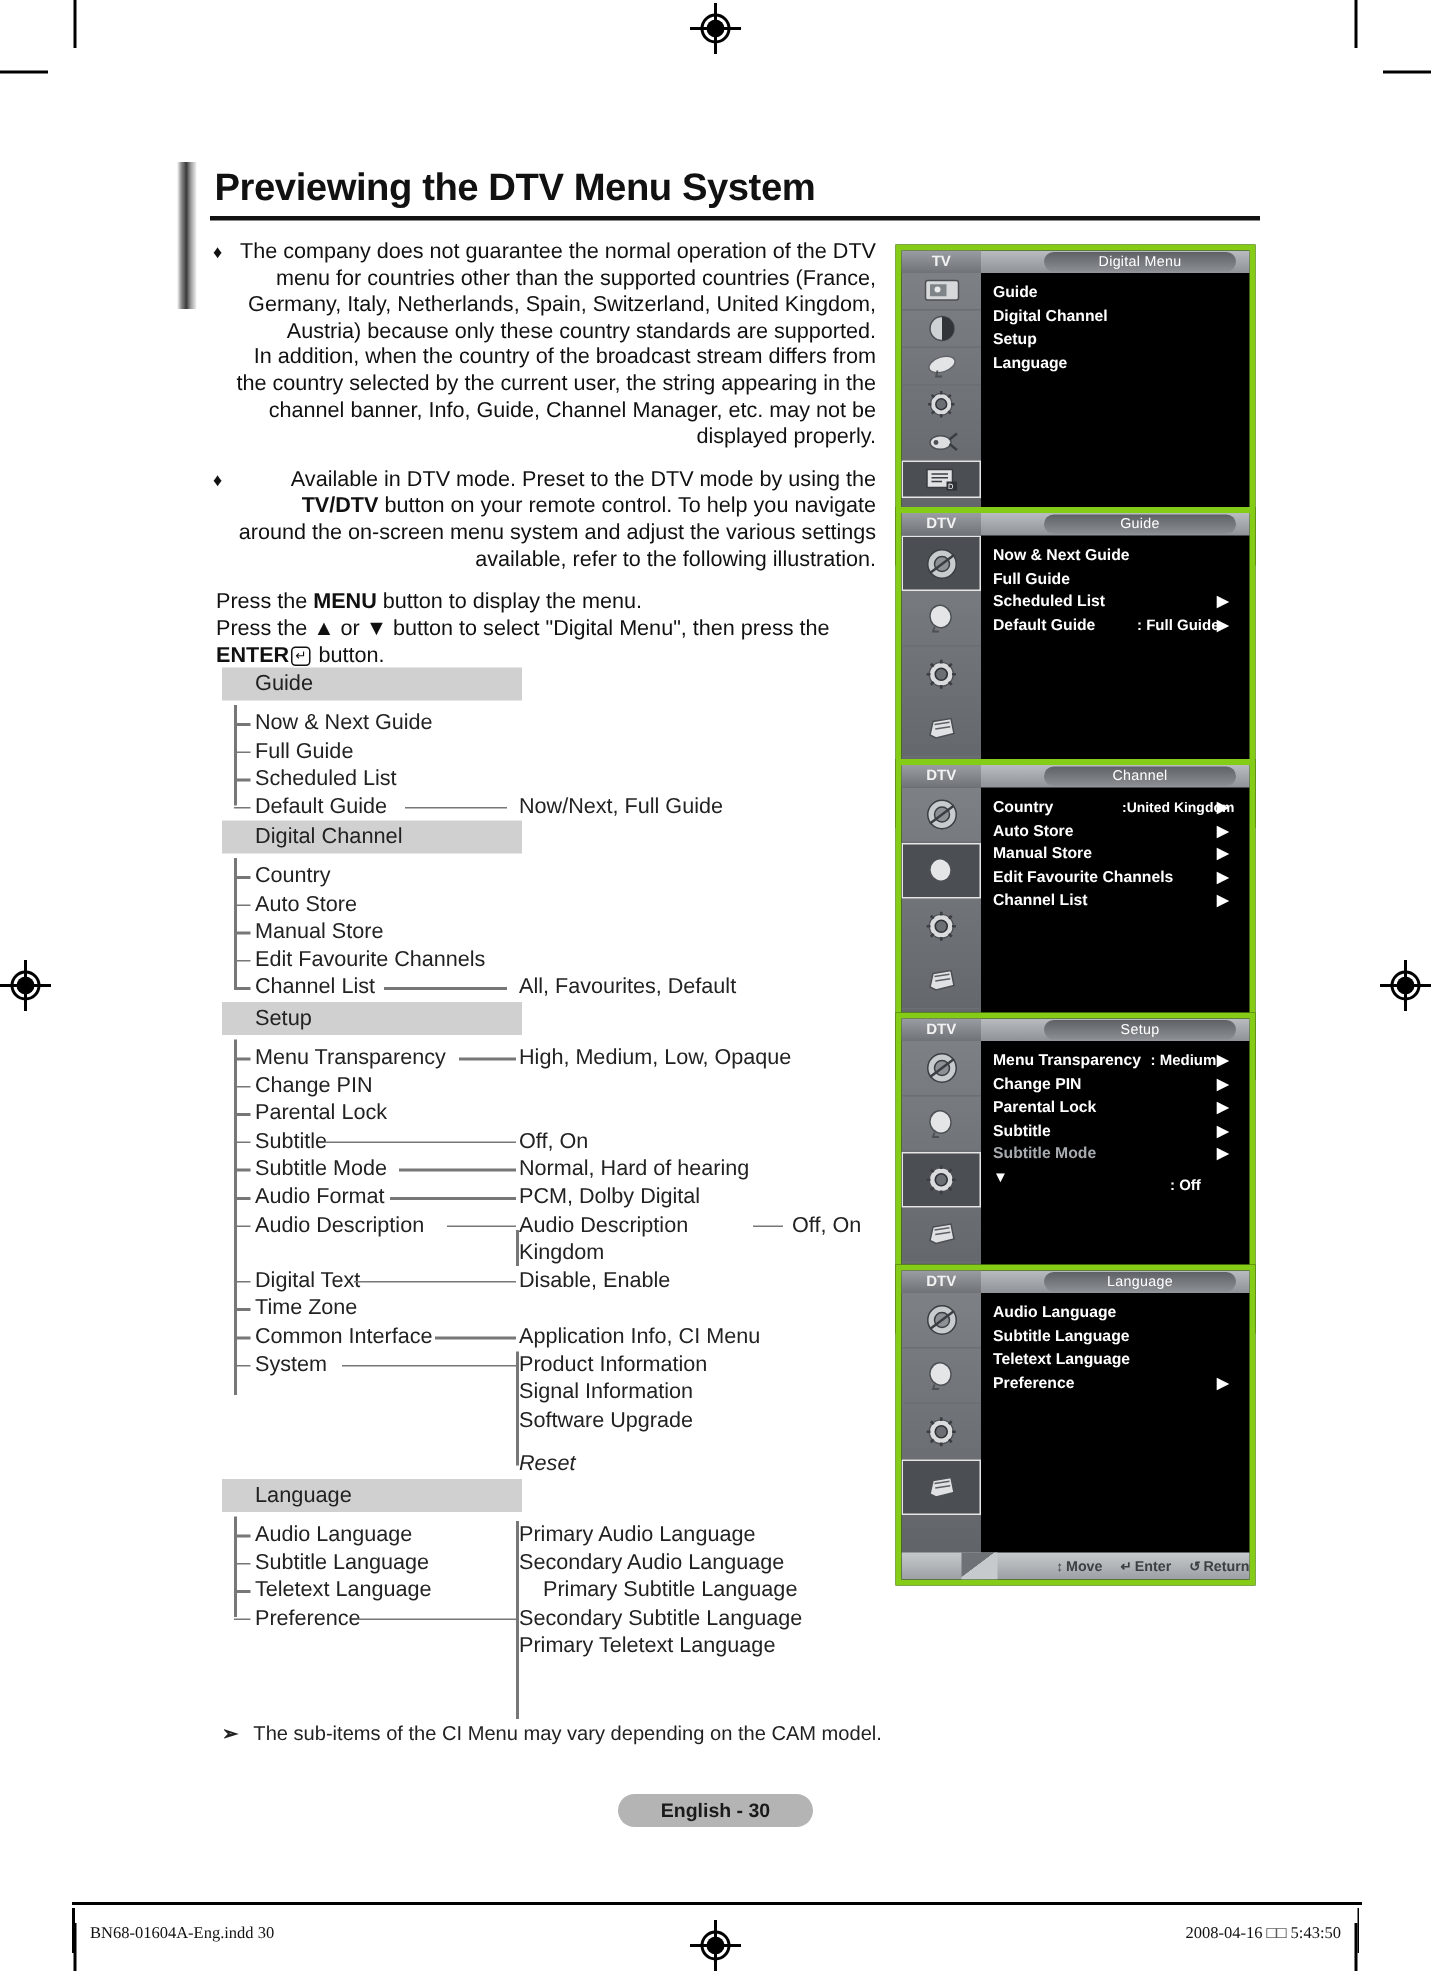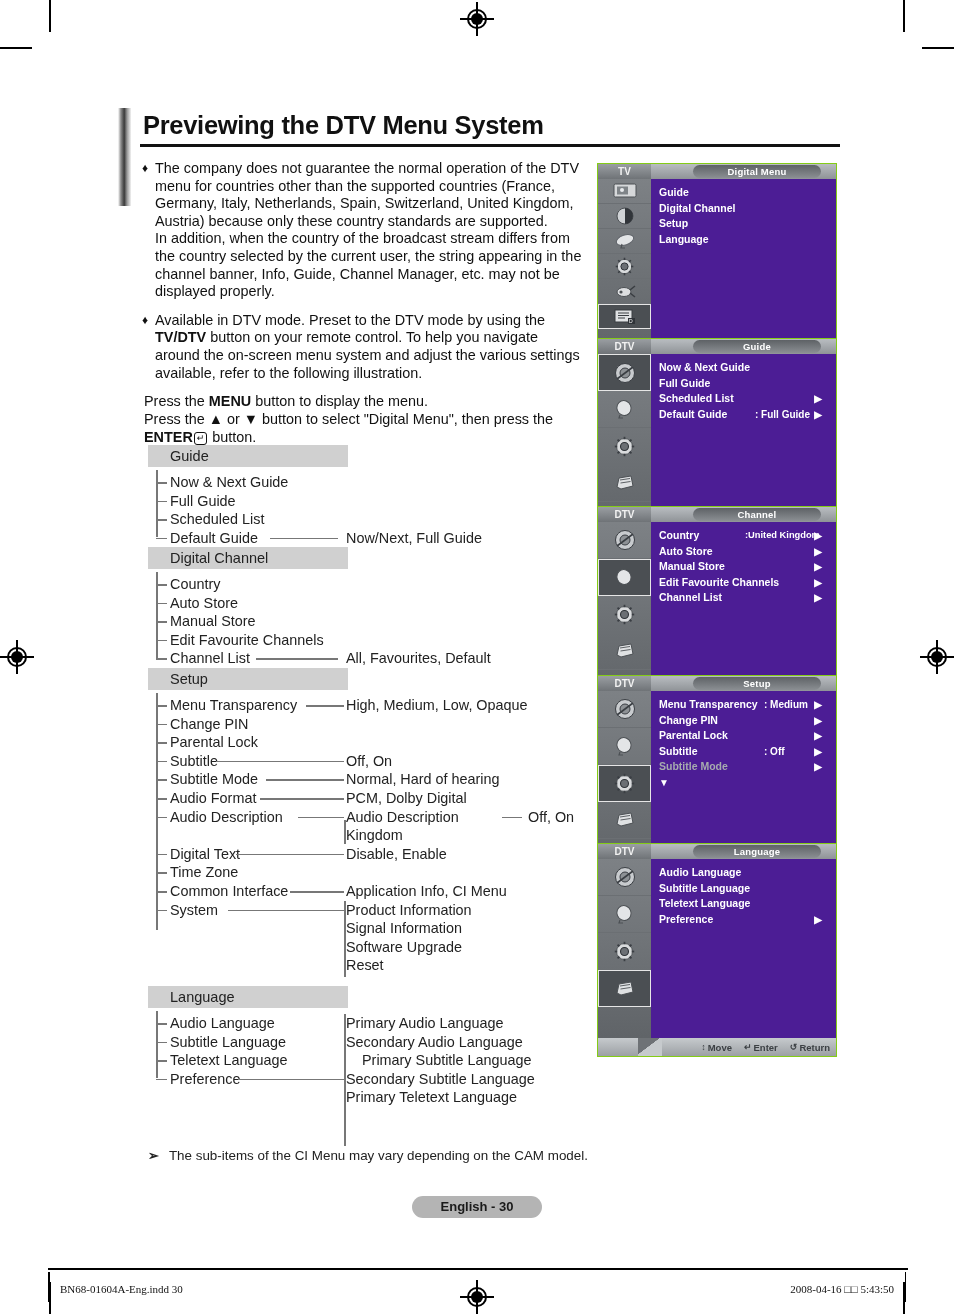--- a/index.html
+++ b/index.html
@@ -53,21 +53,21 @@
   .title-rule {
     position: absolute; left: 22px; top: 36px; width: 700px; height: 2.5px; background: #111;
   }
 
   
   .bodycol { position: absolute; left: 142px; top: 160px; width: 442px; }
   .bullet-para {
     display: flex; font-size: 14.4px; line-height: 17.6px; margin-bottom: 1px;
   }
   .bullet-mark { width: 13px; flex: 0 0 13px; font-size: 12px; line-height: 17.6px; }
-  .bullet-text { flex: 1; }
+  .bullet-text { flex: 1; text-align: right; }
   .bullet-text b { font-weight: bold; }
   .gap { height: 10px; }
   .plain-para { font-size: 14.4px; line-height: 17.8px; margin-left: 2px; }
   .plain-para b { font-weight: bold; }
 
   .enterglyph {
     display: inline-block; border: 1.4px solid #111; border-radius: 3px;
     font-size: 9px; line-height: 9px; padding: 1px 2px 1px 2px;
     vertical-align: 1px; margin: 0 1px;
   }
@@ -94,40 +94,40 @@
     position: absolute; height: 1.6px; background: #777; top: 9px;
   }
   .tright {
     position: absolute; font-size: 14.4px; line-height: 18.6px; white-space: nowrap; color:#222;
   }
   .rbrace-v { position: absolute; width: 1.6px; background: #777; }
 
   
   .tvshot {
     position: absolute; width: 240px; height: 214px;
-    background: #4c1d95;
-    border: 1px solid #84cc16;
+    background: #000000;
+    border: 4px solid #84cc16;
     font-family: "Liberation Sans", sans-serif;
     overflow: hidden;
   }
   .tv-topbar {
     position: absolute; left: 0; top: 0; width: 240px; height: 15px;
     background: linear-gradient(to bottom, #b9bdc1, #8f9397);
   }
   .tv-modelabel {
     position: absolute; left: 0; top: 0; width: 53px; height: 15px;
     background: linear-gradient(to bottom, #9a9ea2, #6f7377);
     color: #f2f2f2; font-size: 10px; font-weight: bold;
     line-height: 15px; text-align: center;
   }
   .tv-titlepill {
     position: absolute; left: 95px; top: 1px; width: 128px; height: 13px;
     border-radius: 7px;
     background: linear-gradient(to bottom, #5e6266, #8b8f93);
-    color: #ffffff; font-size: 9.5px; font-weight: bold;
+    color: #ffffff; font-size: 9.5px; font-weight: normal;
     line-height: 13px; text-align: center;
     letter-spacing: 0.2px;
   }
   .tv-sidebar {
     position: absolute; left: 0; top: 15px; width: 53px; bottom: 0;
     background: linear-gradient(to bottom, #7d8185, #5d6165);
   }
   .tv-icon-cell {
     position: relative; height: 25px; width: 53px;
     border-bottom: 1px solid #6b6f73;
@@ -389,21 +389,21 @@
         <div class="rbrace-v" style="left:196px;top:0px;height:76px;"></div>
         <div class="tright" style="left:198px;top:0;">Product Information</div>
       </div>
       <div class="trow" style="top:6px;">
         <div class="tright" style="left:198px;top:0;">Signal Information</div>
       </div>
       <div class="trow" style="top:6px;">
         <div class="tright" style="left:198px;top:0;">Software Upgrade</div>
       </div>
       <div class="trow" style="top:6px;">
-        <div class="tright" style="left:198px;top:0;">Reset</div>
+        <div class="tright" style="left:198px;top:11px;font-style:italic;">Reset</div>
       </div>
     </div>
 
     <div class="grp-header" style="margin-top:0px;">Language</div>
     <div class="grp-body" style="height:120px;">
       <div class="vline" style="top:3px;height:67px;"></div>
       <div class="trow" style="top:6px;">
         <div class="tick"></div>
           <div class="tlabel">Audio Language</div>
         <div class="tright" style="left:198px;top:0;">Primary Audio Language</div>
@@ -699,21 +699,21 @@
       </div>
     </div>
     <div class="tv-topbar">
       <div class="tv-modelabel">DTV</div>
       <div class="tv-titlepill">Setup</div>
     </div>
     <div class="tv-main">
       <div class="tv-line"><span>Menu Transparency</span><span class="tv-val" style="left:105px;">: Medium</span><span class="tv-arrow">▶</span></div>
       <div class="tv-line"><span>Change PIN</span><span class="tv-arrow">▶</span></div>
       <div class="tv-line"><span>Parental Lock</span><span class="tv-arrow">▶</span></div>
-      <div class="tv-line"><span>Subtitle</span><span class="tv-val" style="left:105px;">: Off</span><span class="tv-arrow">▶</span></div>
+      <div class="tv-line"><span>Subtitle</span><span class="tv-val" style="left:118px;margin-top:36px;">: Off</span><span class="tv-arrow">▶</span></div>
       <div class="tv-line dim"><span>Subtitle  Mode</span><span class="tv-arrow">▶</span></div>
       <div class="tv-line"><span class="tv-downarrow">▼</span></div>
     </div>
     <div class="tv-bottom">
       <div class="tv-bottom-notch"></div>
       <div class="tv-bottom-inner">
         <span class="hint">
             <span class="g">↕</span>
             <span>Move</span>
           </span>

